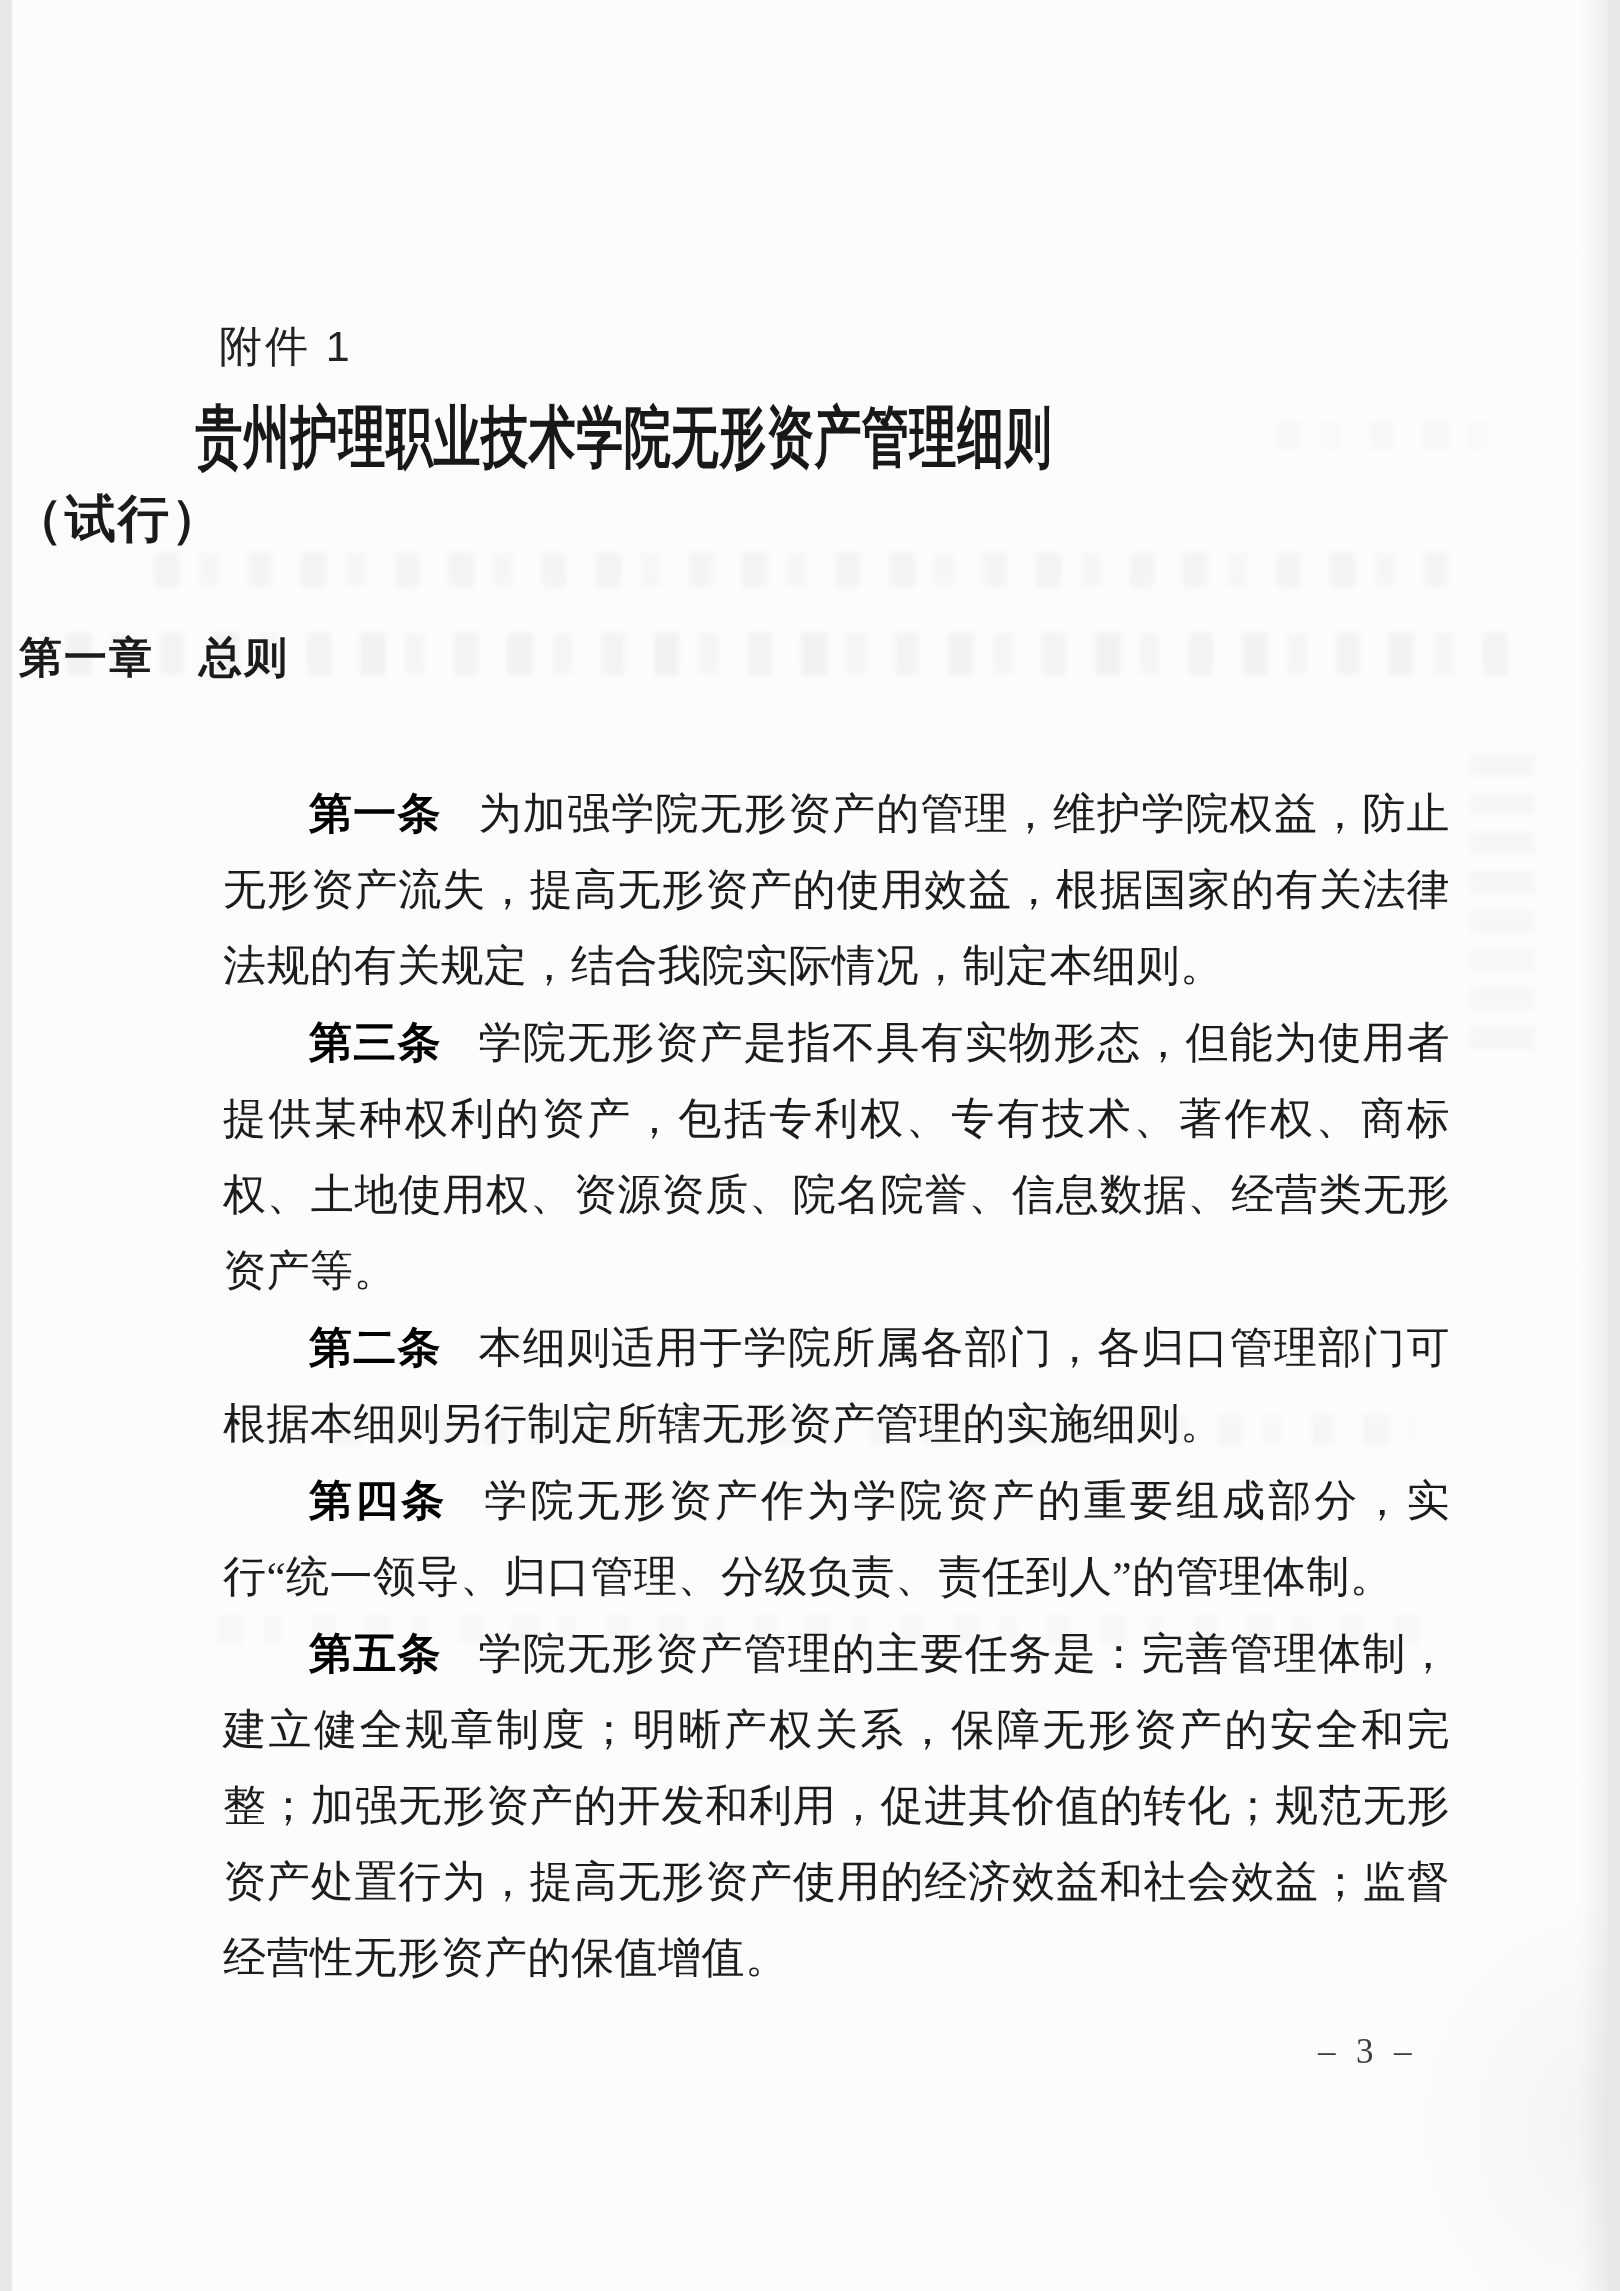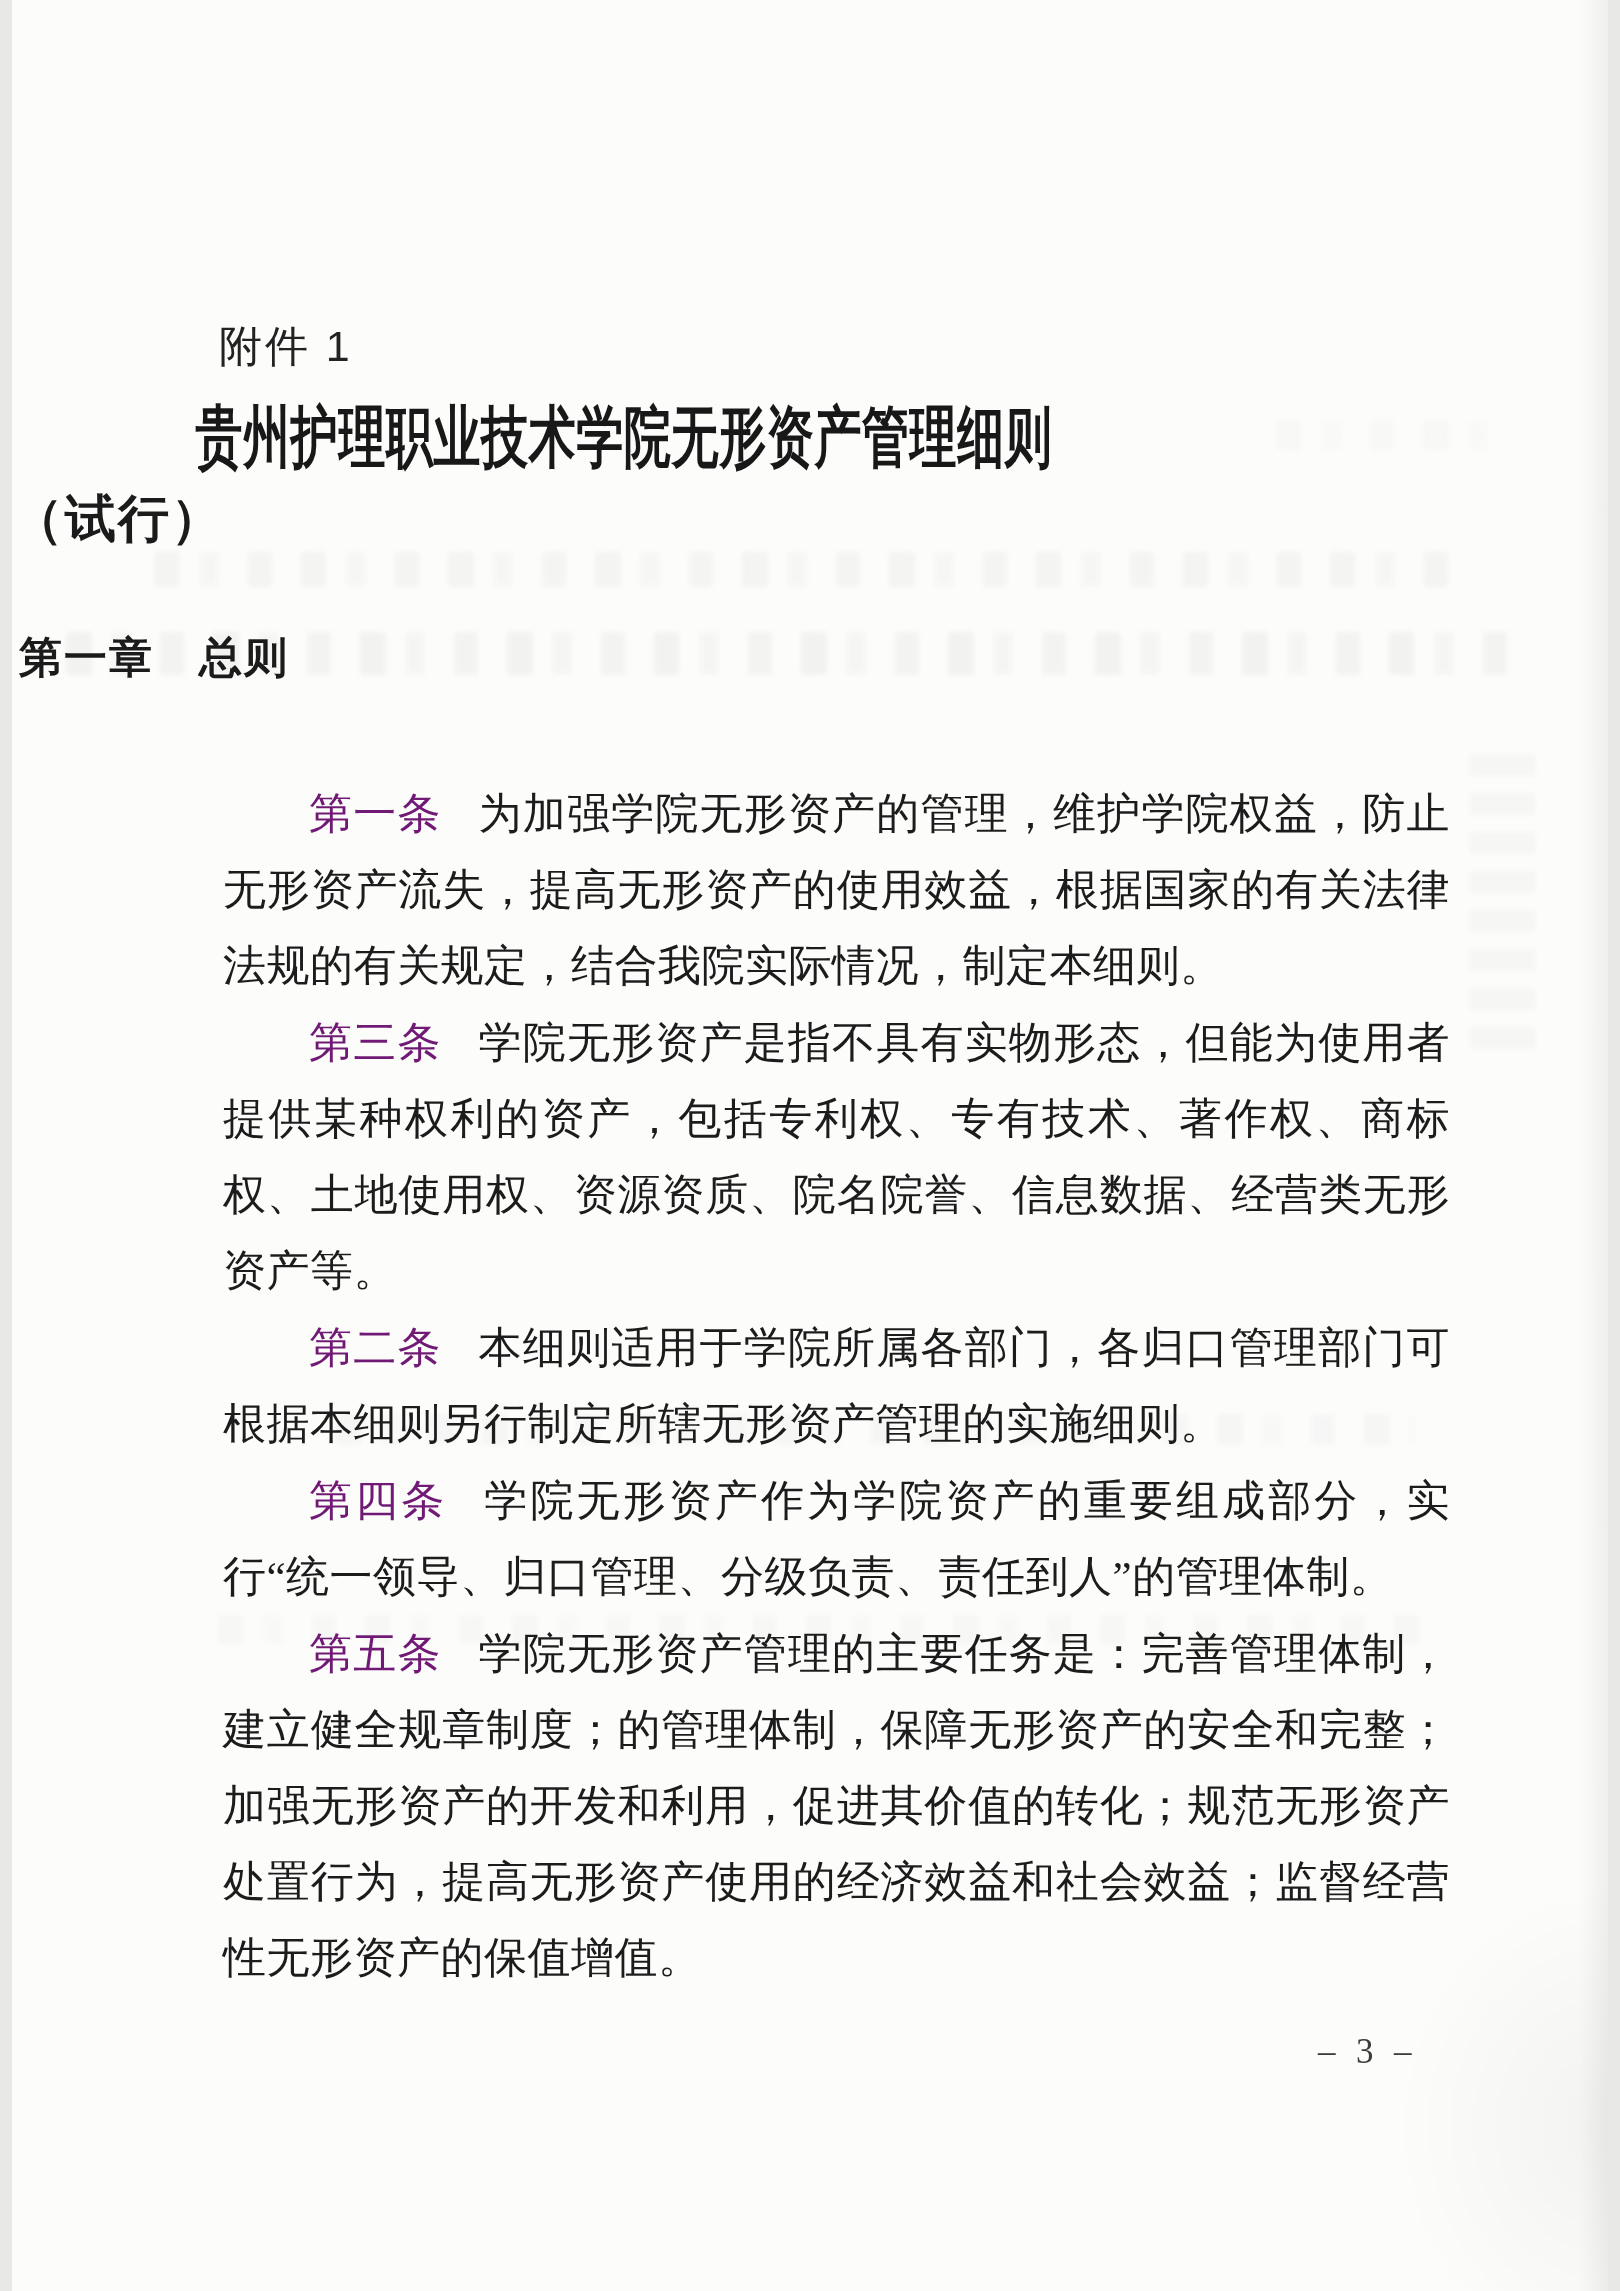--- a/index.html
+++ b/index.html
@@ -93,23 +93,23 @@
     text-align: justify;
     color: #1c1c1c;
   }
   .doc-body p.article {
     margin: 0;
     padding: 0;
     text-indent: 86px;
   }
   .doc-body .art-label {
     font-family: "Liberation Sans", sans-serif;
-    font-weight: normal;
+    font-weight: bold;
     margin-right: 37px;
-    color: #701a75;
+    color: #000000;
   }
 
   .page-number {
     position: absolute;
     left: 1306px;
     top: 2031px;
     font: 35px/1.2 "Liberation Serif", serif;
     letter-spacing: 5.9px;
     color: #3c3c3c;
     white-space: nowrap;
@@ -162,20 +162,20 @@
   <div class="doc-body">
 
     <p class="article"><b class="art-label">第一条</b><span>为加强学院无形资产的管理，维护学院权益，防止无形资产流失，提高无形资产的使用效益，根据国家的有关法律法规的有关规定，结合我院实际情况，制定本细则。</span></p>
 
     <p class="article"><b class="art-label">第三条</b><span>学院无形资产是指不具有实物形态，但能为使用者提供某种权利的资产，包括专利权、专有技术、著作权、商标权、土地使用权、资源资质、院名院誉、信息数据、经营类无形资产等。</span></p>
 
     <p class="article"><b class="art-label">第二条</b><span>本细则适用于学院所属各部门，各归口管理部门可根据本细则另行制定所辖无形资产管理的实施细则。</span></p>
 
     <p class="article"><b class="art-label">第四条</b><span>学院无形资产作为学院资产的重要组成部分，实行“统一领导、归口管理、分级负责、责任到人”的管理体制。</span></p>
 
-    <p class="article"><b class="art-label">第五条</b><span>学院无形资产管理的主要任务是：完善管理体制，建立健全规章制度；的管理体制，保障无形资产的安全和完整；加强无形资产的开发和利用，促进其价值的转化；规范无形资产处置行为，提高无形资产使用的经济效益和社会效益；监督经营性无形资产的保值增值。</span></p>
+    <p class="article"><b class="art-label">第五条</b><span>学院无形资产管理的主要任务是：完善管理体制，建立健全规章制度；明晰产权关系，保障无形资产的安全和完整；加强无形资产的开发和利用，促进其价值的转化；规范无形资产处置行为，提高无形资产使用的经济效益和社会效益；监督经营性无形资产的保值增值。</span></p>
 
   </div>
 
   <div class="page-number">– 3 –</div>
 
 </div>
 
 
 </body></html>

